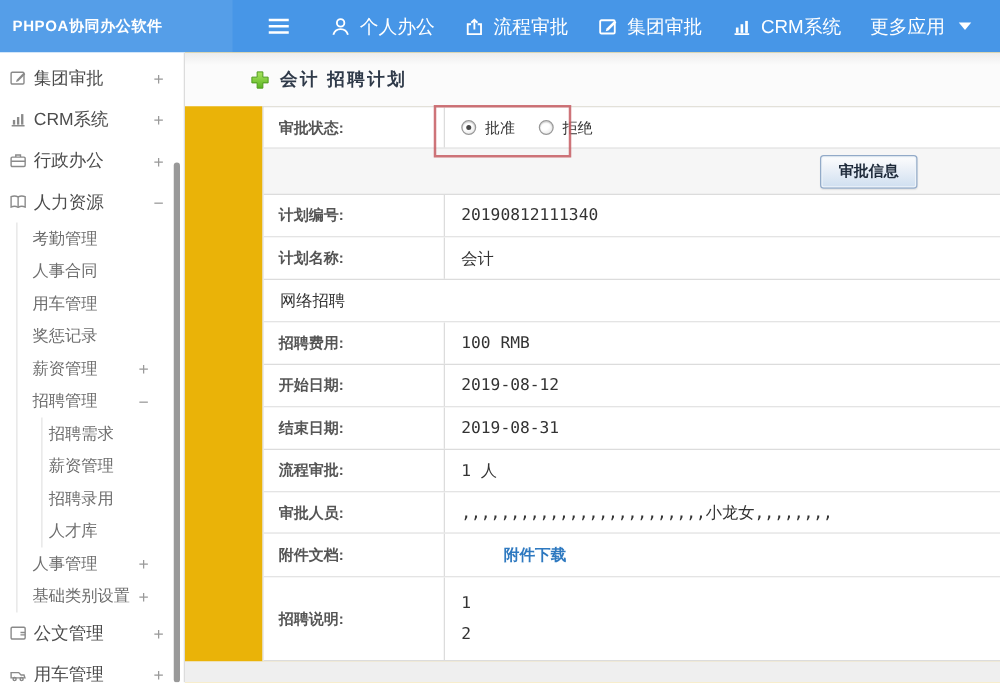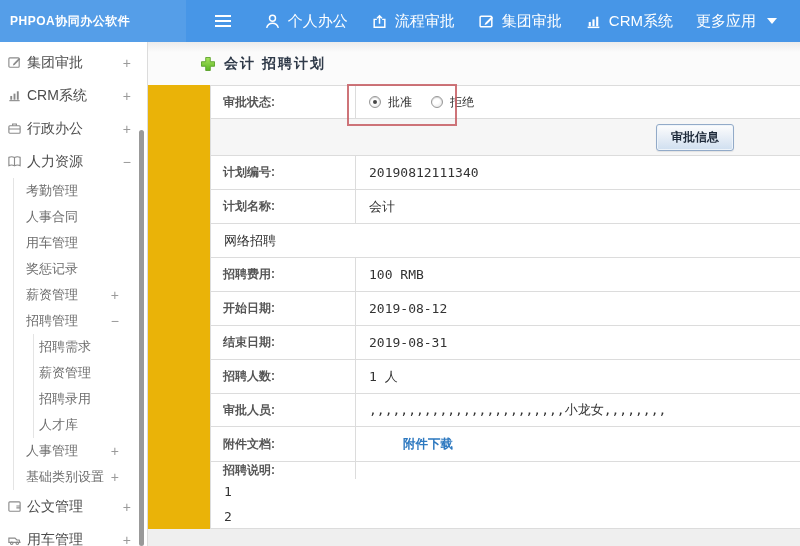--- a/index.html
+++ b/index.html
@@ -39,21 +39,21 @@
   .table { margin-left:62px; border-top:1px solid #dcdcdc; border-left:1px solid #dcdcdc; background:#fff; }
   .row { display:flex; border-bottom:1px solid #dcdcdc; background:#fff; }
   .lbl { width:145px; flex:none; border-right:1px solid #dcdcdc; padding-left:12px; display:flex; align-items:center;
          font-size:12px; font-weight:bold; color:#555; }
   .val { flex:1; padding-left:13px; display:flex; align-items:center;
          font-family:"DejaVu Sans Mono","Liberation Mono",monospace; font-size:13px; color:#333; }
   .r-status { height:33px; }
   .r-std   { height:34px; }
   .r-people{ height:33px; }
   .r-file  { height:35px;gap:34px; }
-  .r-desc  { height:67px;flex-direction:column; }
+  .r-desc  { height:67px; }
   .r-desc .val { white-space:pre-line; line-height:25px; }
 
   .btnrow { height:37px; background:#f6f6f6; border-bottom:1px solid #dcdcdc; display:flex; align-items:center;
             justify-content:flex-end; padding-right:66px; }
   .approve-btn { font-family:inherit; font-size:12px; font-weight:bold; color:#1e2a3a; padding:4px 14px;
             background:linear-gradient(#fdfdfd,#e9eff7 45%,#cfdff0); border:1px solid #92aac8; border-radius:3px;
             box-shadow:inset 0 0 0 1px #eef4fa, 0 1px 1px rgba(0,0,0,.08); cursor:pointer; }
 
   .radios { gap:7px; }
   .radio { width:12px; height:12px; border-radius:50%; border:1px solid #979797; display:inline-block; position:relative;
@@ -295,21 +295,21 @@
       </div>
       <div class="row r-std">
         <div class="lbl">开始日期:</div>
         <div class="val">2019-08-12</div>
       </div>
       <div class="row r-std">
         <div class="lbl">结束日期:</div>
         <div class="val">2019-08-31</div>
       </div>
       <div class="row r-std">
-        <div class="lbl">招聘人数:</div>
+        <div class="lbl">流程审批:</div>
         <div class="val">1 人</div>
       </div>
       <div class="row r-people">
         <div class="lbl">审批人员:</div>
         <div class="val">,,,,,,,,,,,,,,,,,,,,,,,,,小龙女,,,,,,,,</div>
       </div>
       <div class="row r-file">
         <div class="lbl">附件文档:</div>
         <div class="val">
           <a class="link">附件下载</a>

